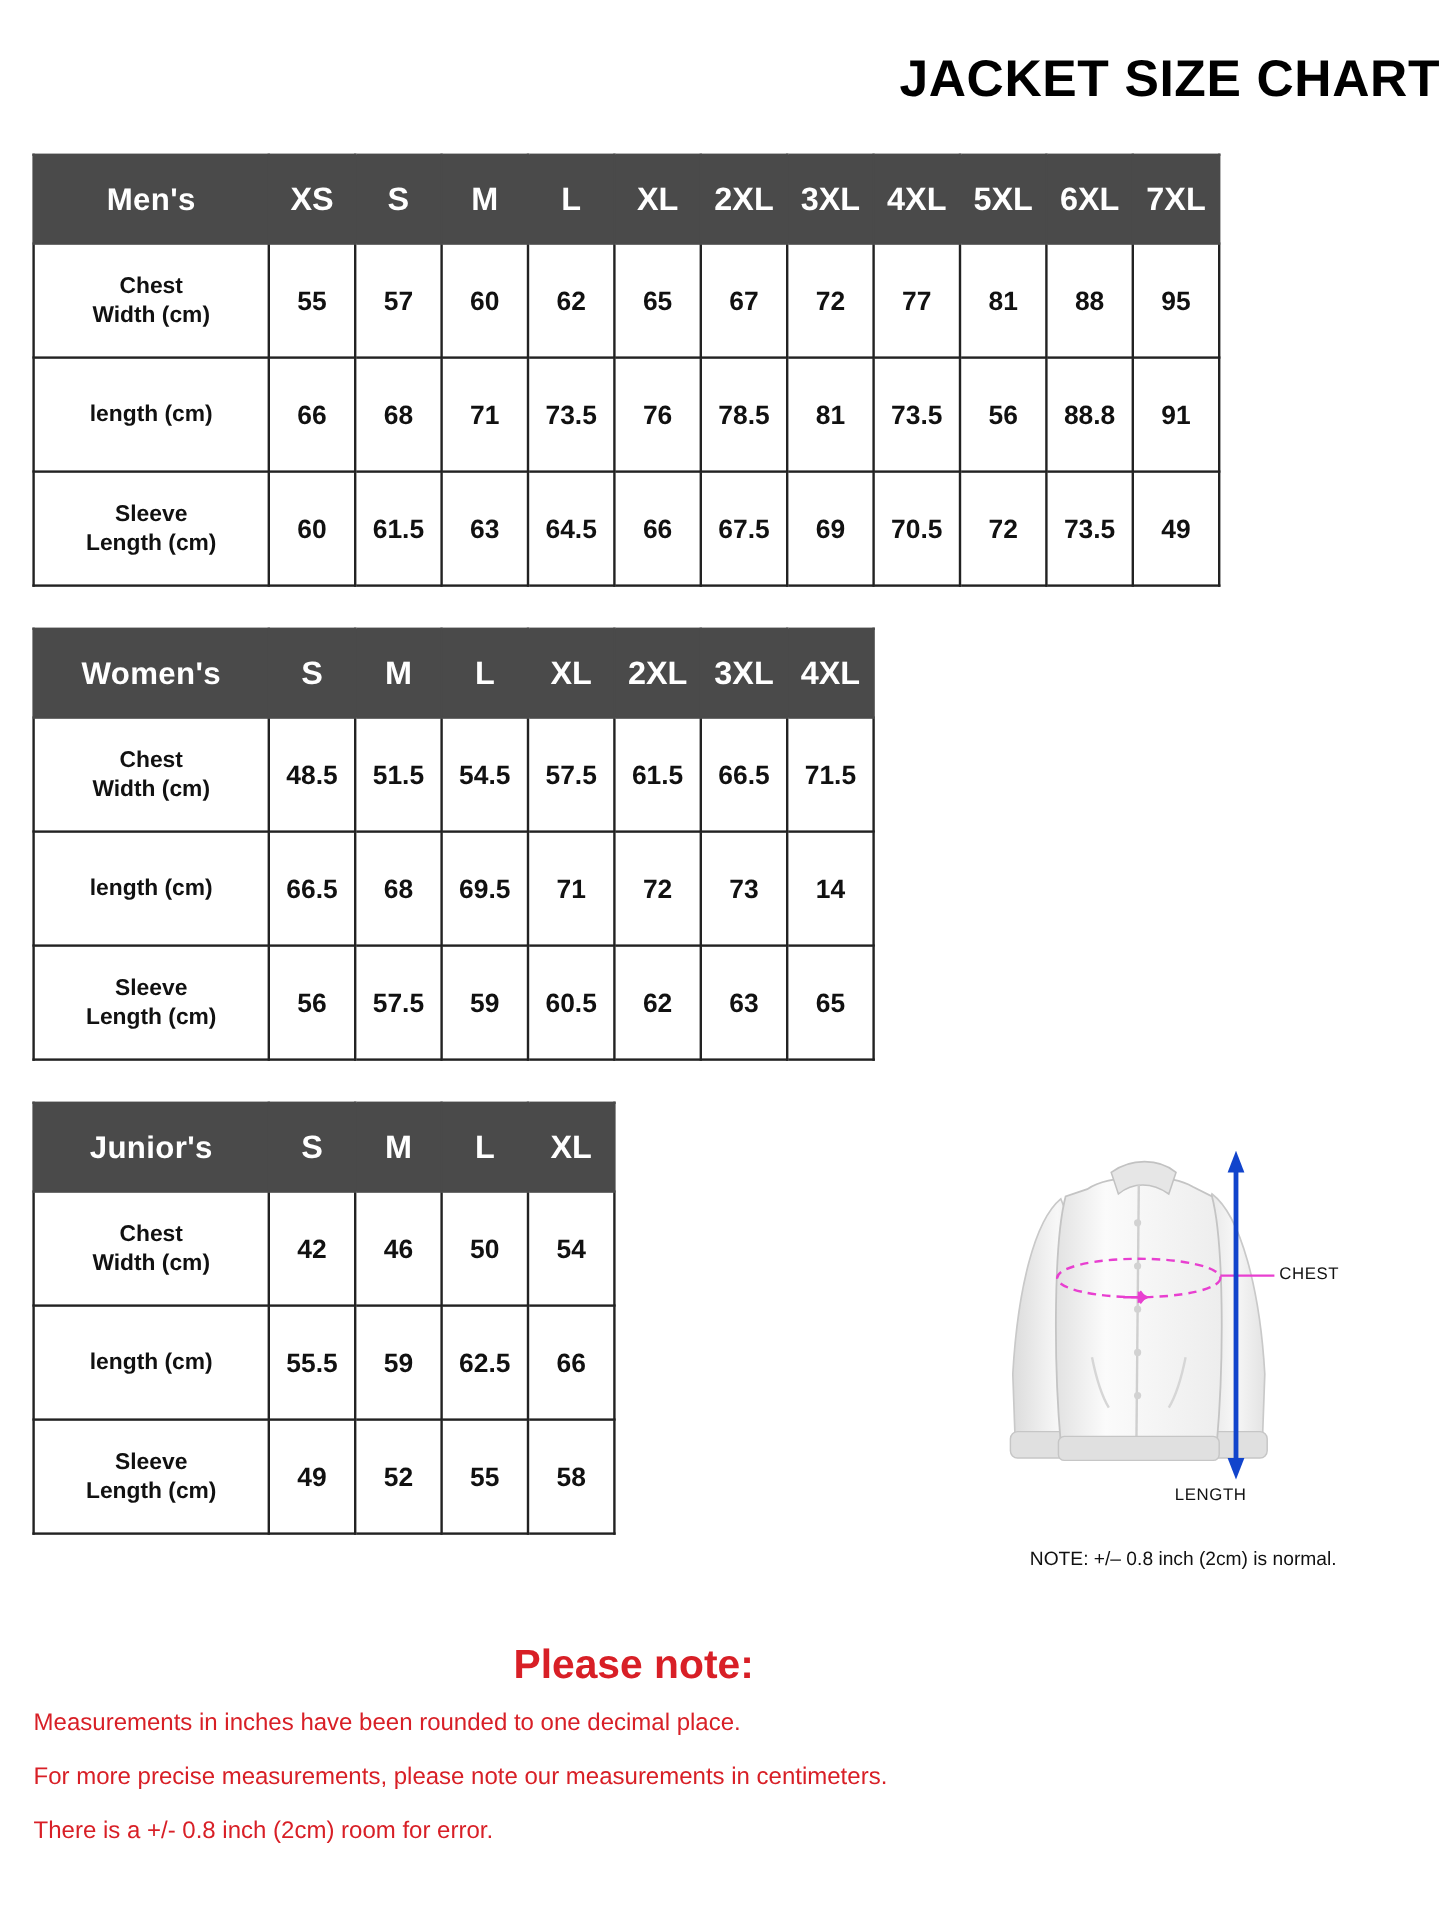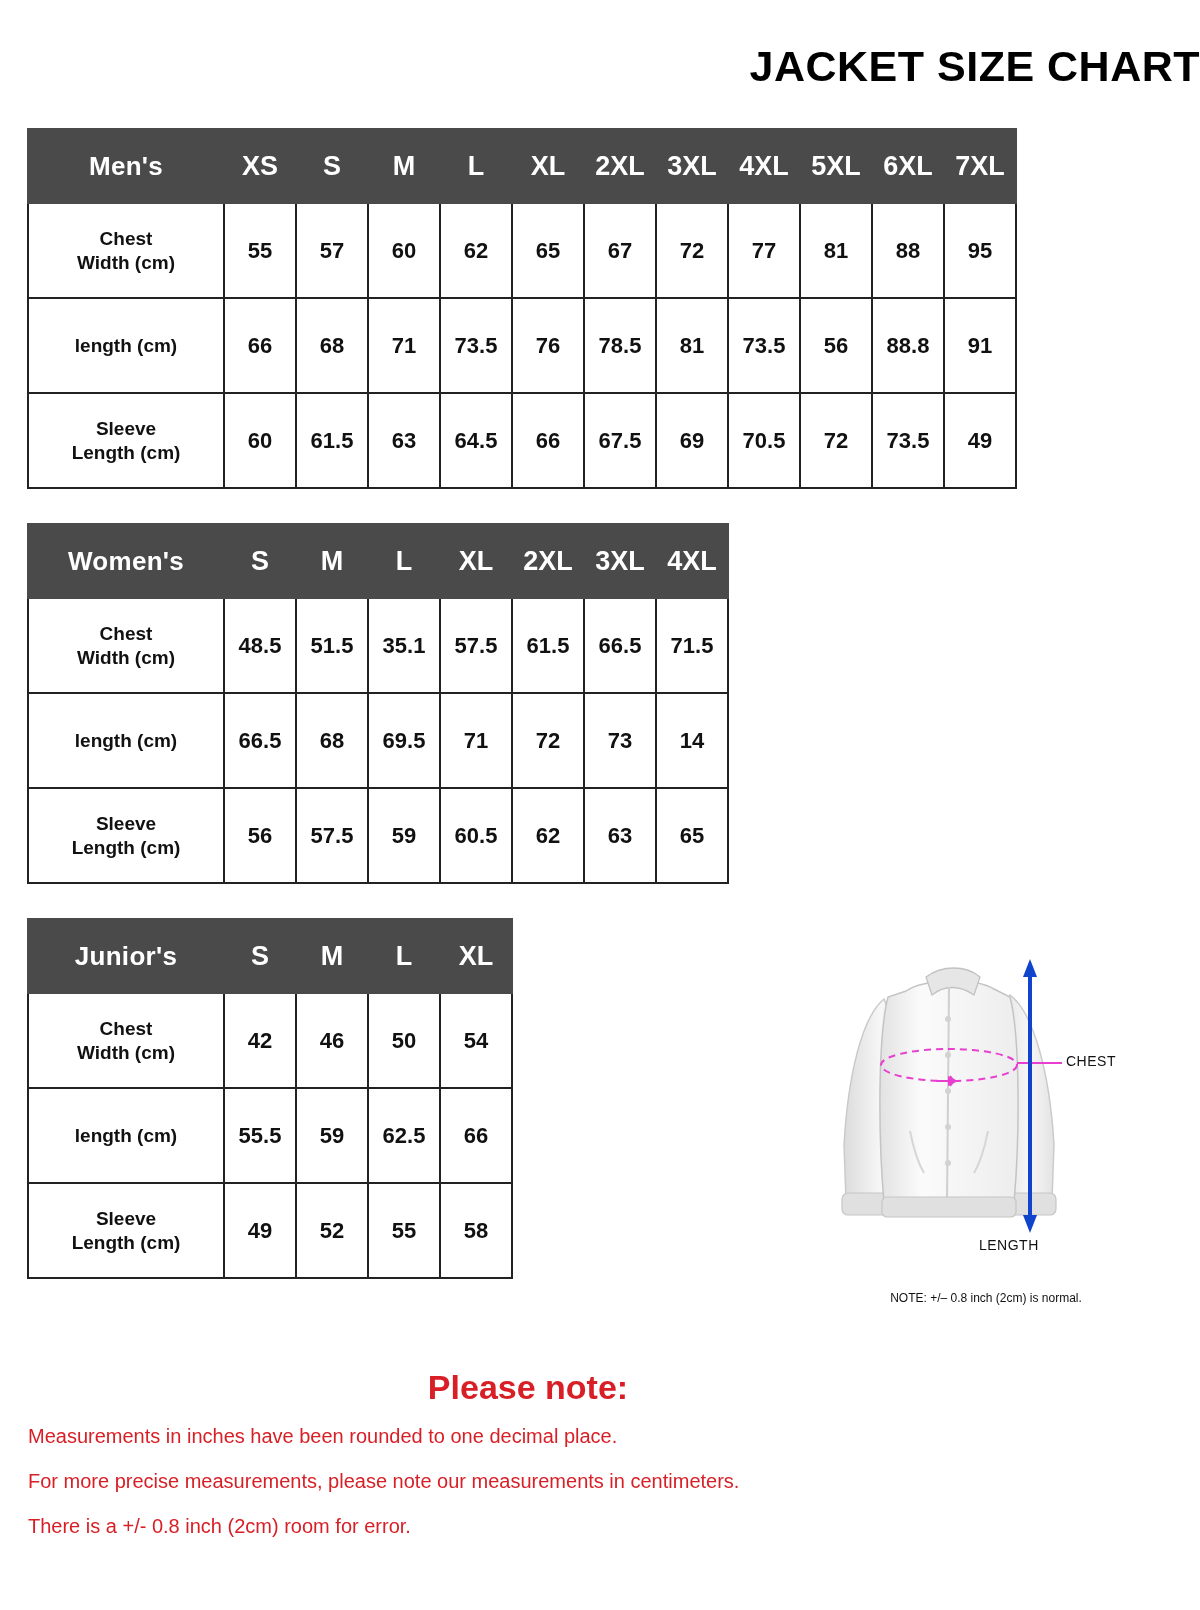--- a/index.html
+++ b/index.html
@@ -96,21 +96,21 @@
     font-family: "Liberation Sans", sans-serif;
     color: #111;
     letter-spacing: 0.5px;
   }
   .label-chest { left: 252px; top: 118px; }
   .label-length { left: 165px; top: 302px; }
 
   .note-line {
     margin-top: 36px;
     text-align: center;
-    font-size: 12px;
+    font-size: 16px;
     color: #111;
   }
 
   
   .please-note {
     position: absolute;
     left: 28px;
     top: 1368px;
     width: 1000px;
   }
@@ -219,21 +219,21 @@
       </tr>
     </thead>
     <tbody>
       <tr>
         <td class="rowlabel">
           <div>Chest</div>
           <div>Width (cm)</div>
         </td>
         <td class="val">48.5</td>
         <td class="val">51.5</td>
-        <td class="val">35.1</td>
+        <td class="val">54.5</td>
         <td class="val">57.5</td>
         <td class="val">61.5</td>
         <td class="val">66.5</td>
         <td class="val">71.5</td>
       </tr>
       <tr>
         <td class="rowlabel">
           <div>length (cm)</div>
         </td>
         <td class="val">66.5</td>

